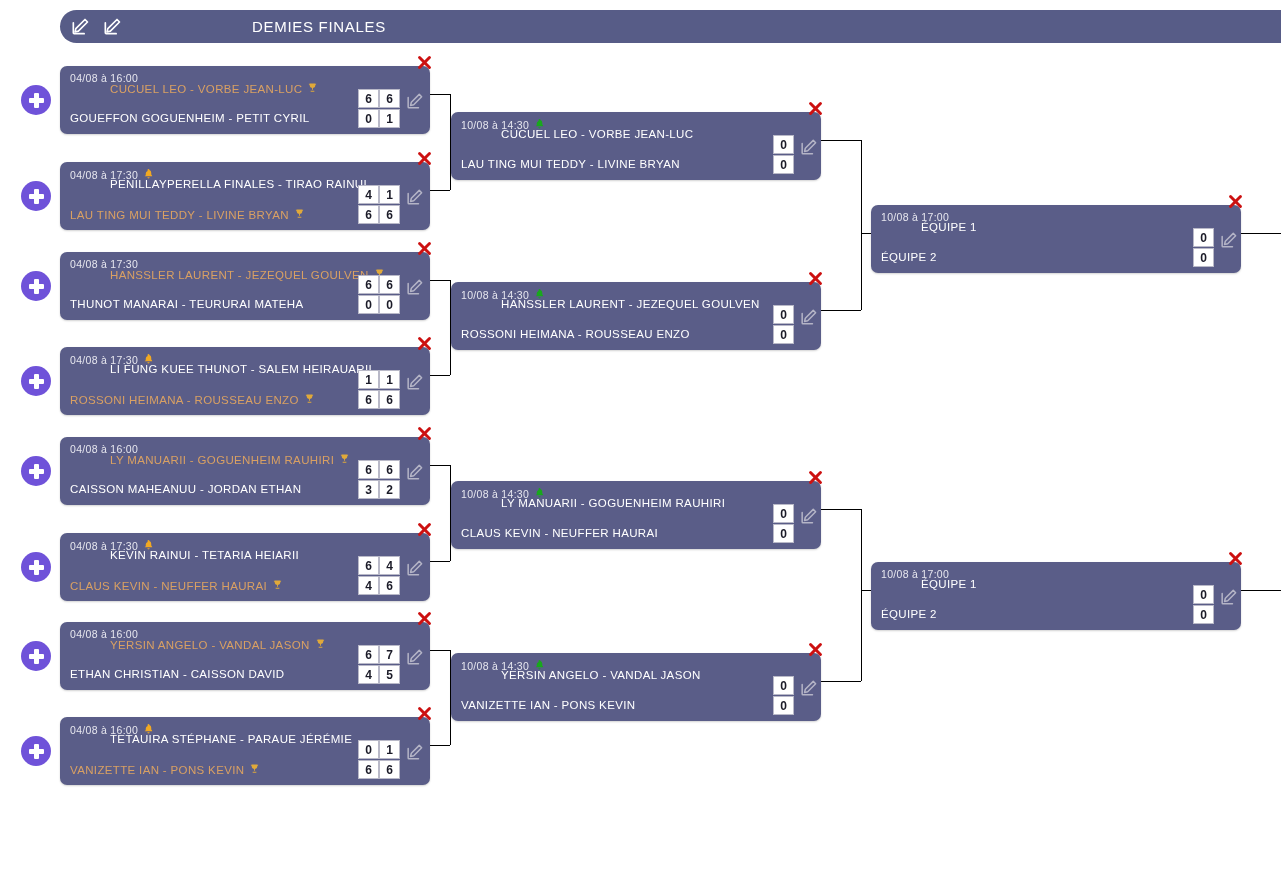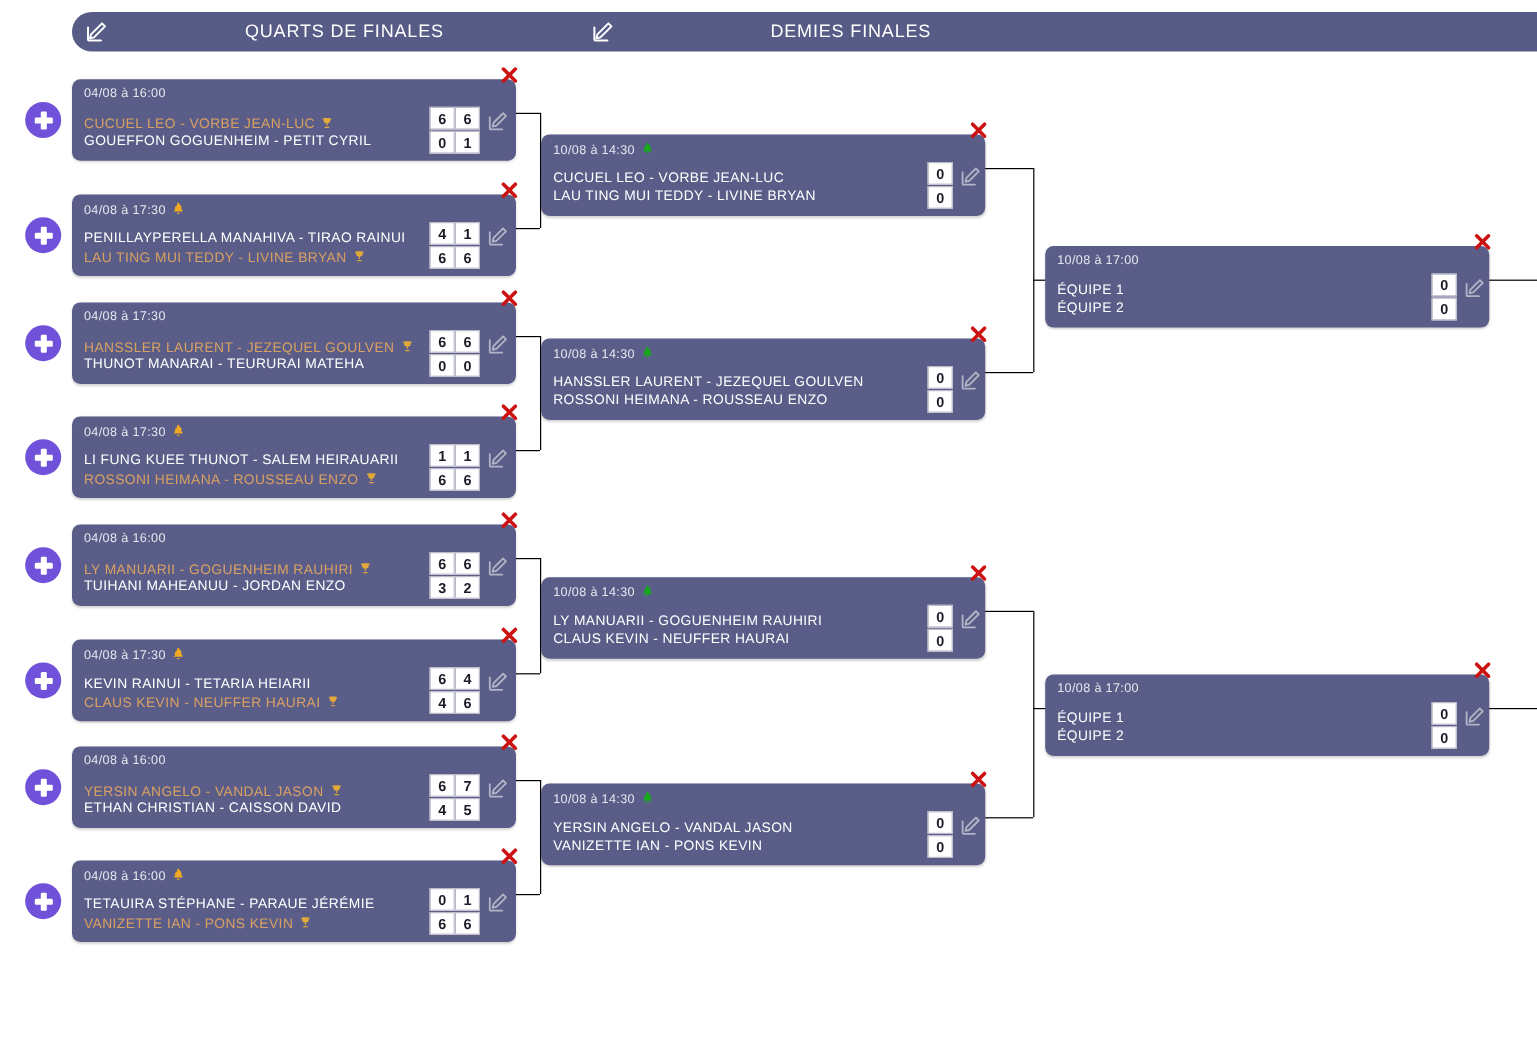--- a/index.html
+++ b/index.html
@@ -55,21 +55,21 @@
     white-space: nowrap;
   }
   .m-team {
     position: absolute;
     left: 10px;
     font-size: 11.5px;
     letter-spacing: .35px;
     white-space: nowrap;
     display: flex; align-items: center; gap: 5px;
   }
-  .m-team.t1 { top: 31px; }
+  .m-team.t1 { top: 16px; margin-left: 40px; }
   .m-team.t2 { top: 46px; }
   .m-team.win { color: #d9a063; }
   .trophy { font-size: 11px; line-height: 1; }
 
   
   .score {
     position: absolute;
     width: 21px; height: 19px;
     background: #ffffff;
     color: #1b1b28;
@@ -126,21 +126,20 @@
 
 <div id="root">
 
   <div class="round-header">
     <div class="rh-icon" style="margin-left:8px;">
       <svg width="20" height="20" viewBox="0 0 24 24" fill="none" stroke="#ffffff" stroke-width="2" stroke-linecap="round" stroke-linejoin="round">
         <path d="M4 7v12a1 1 0 0 0 1 1h12"></path>
           <path d="M20 4 L9 15 l-1 4 4-1 L23 7z" transform="translate(-2,-1)"></path>
       </svg>
     </div>
-    <div class="rh-title" style="width:390px;">QUARTS DE FINALES</div>
     <div class="rh-icon" style="margin-left:8px;">
       <svg width="20" height="20" viewBox="0 0 24 24" fill="none" stroke="#ffffff" stroke-width="2" stroke-linecap="round" stroke-linejoin="round">
         <path d="M4 7v12a1 1 0 0 0 1 1h12"></path>
           <path d="M20 4 L9 15 l-1 4 4-1 L23 7z" transform="translate(-2,-1)"></path>
       </svg>
     </div>
     <div class="rh-title" style="width:390px;">DEMIES FINALES</div>
   </div>
 
   <div id="bracket">
@@ -179,21 +178,21 @@
       <div class="plus-btn" style="left: 21px; top: 85px;"></div>
       <div class="match" style="left: 60px; top: 162px; width: 370px; height: 68px;">
         <div class="m-time">
           <span>04/08 à 17:30</span>
           <span class="bell" style="color:#f2a922"><svg width="11" height="11" viewBox="0 0 24 24" fill="#f2a922">
               <path d="M12 2a2 2 0 0 1 2 2v.6a6 6 0 0 1 4 5.6v4l2 2.6v1.2H4v-1.2L6 16.2v-4a6 6 0 0 1 4-5.6V4a2 2 0 0 1 2-2z"></path>
               <path d="M9.5 20.2h5a2.5 2.5 0 0 1-5 0z"></path>
             </svg></span>
         </div>
         <div class="m-team t1 ">
-          <span>PENILLAYPERELLA MANAHIVA - TIRAO RAINUI</span>
+          <span>PENILLAYPERELLA FINALES - TIRAO RAINUI</span>
         </div>
         <div class="m-team t2 win">
           <span>LAU TING MUI TEDDY - LIVINE BRYAN</span>
           <span class="trophy"><svg width="11" height="11" viewBox="0 0 24 24" fill="#e0a93a">
               <path d="M6 3h12v4a6 6 0 0 1-12 0V3z"></path>
               <path d="M4 4h2v3a3 3 0 0 1-2-2.8V4zM18 4h2v.2A3 3 0 0 1 18 7V4z"></path>
               <path d="M11 12h2v5h-2zM8 19h8v2H8z"></path>
             </svg></span>
         </div>
         <div class="score" style="left:298px;top:23px;">4</div>
@@ -290,21 +289,21 @@
         </div>
         <div class="m-team t1 win">
           <span>LY MANUARII - GOGUENHEIM RAUHIRI</span>
           <span class="trophy"><svg width="11" height="11" viewBox="0 0 24 24" fill="#e0a93a">
               <path d="M6 3h12v4a6 6 0 0 1-12 0V3z"></path>
               <path d="M4 4h2v3a3 3 0 0 1-2-2.8V4zM18 4h2v.2A3 3 0 0 1 18 7V4z"></path>
               <path d="M11 12h2v5h-2zM8 19h8v2H8z"></path>
             </svg></span>
         </div>
         <div class="m-team t2 ">
-          <span>TUIHANI MAHEANUU - JORDAN ENZO</span>
+          <span>CAISSON MAHEANUU - JORDAN ETHAN</span>
         </div>
         <div class="score" style="left:298px;top:23px;">6</div>
         <div class="score" style="left:319px;top:23px;">6</div>
         <div class="score" style="left:298px;top:43px;">3</div>
         <div class="score" style="left:319px;top:43px;">2</div>
         <div class="m-edit" style="left:343px;top:24px;">
           <svg width="19" height="19" viewBox="0 0 24 24" fill="none" stroke="#b4b4c6" stroke-width="1.9" stroke-linecap="round" stroke-linejoin="round">
             <path d="M4 7v12a1 1 0 0 0 1 1h12"></path>
             <path d="M18 3 L8 13 l-1 4 4-1 L21 6z"></path>
           </svg>

